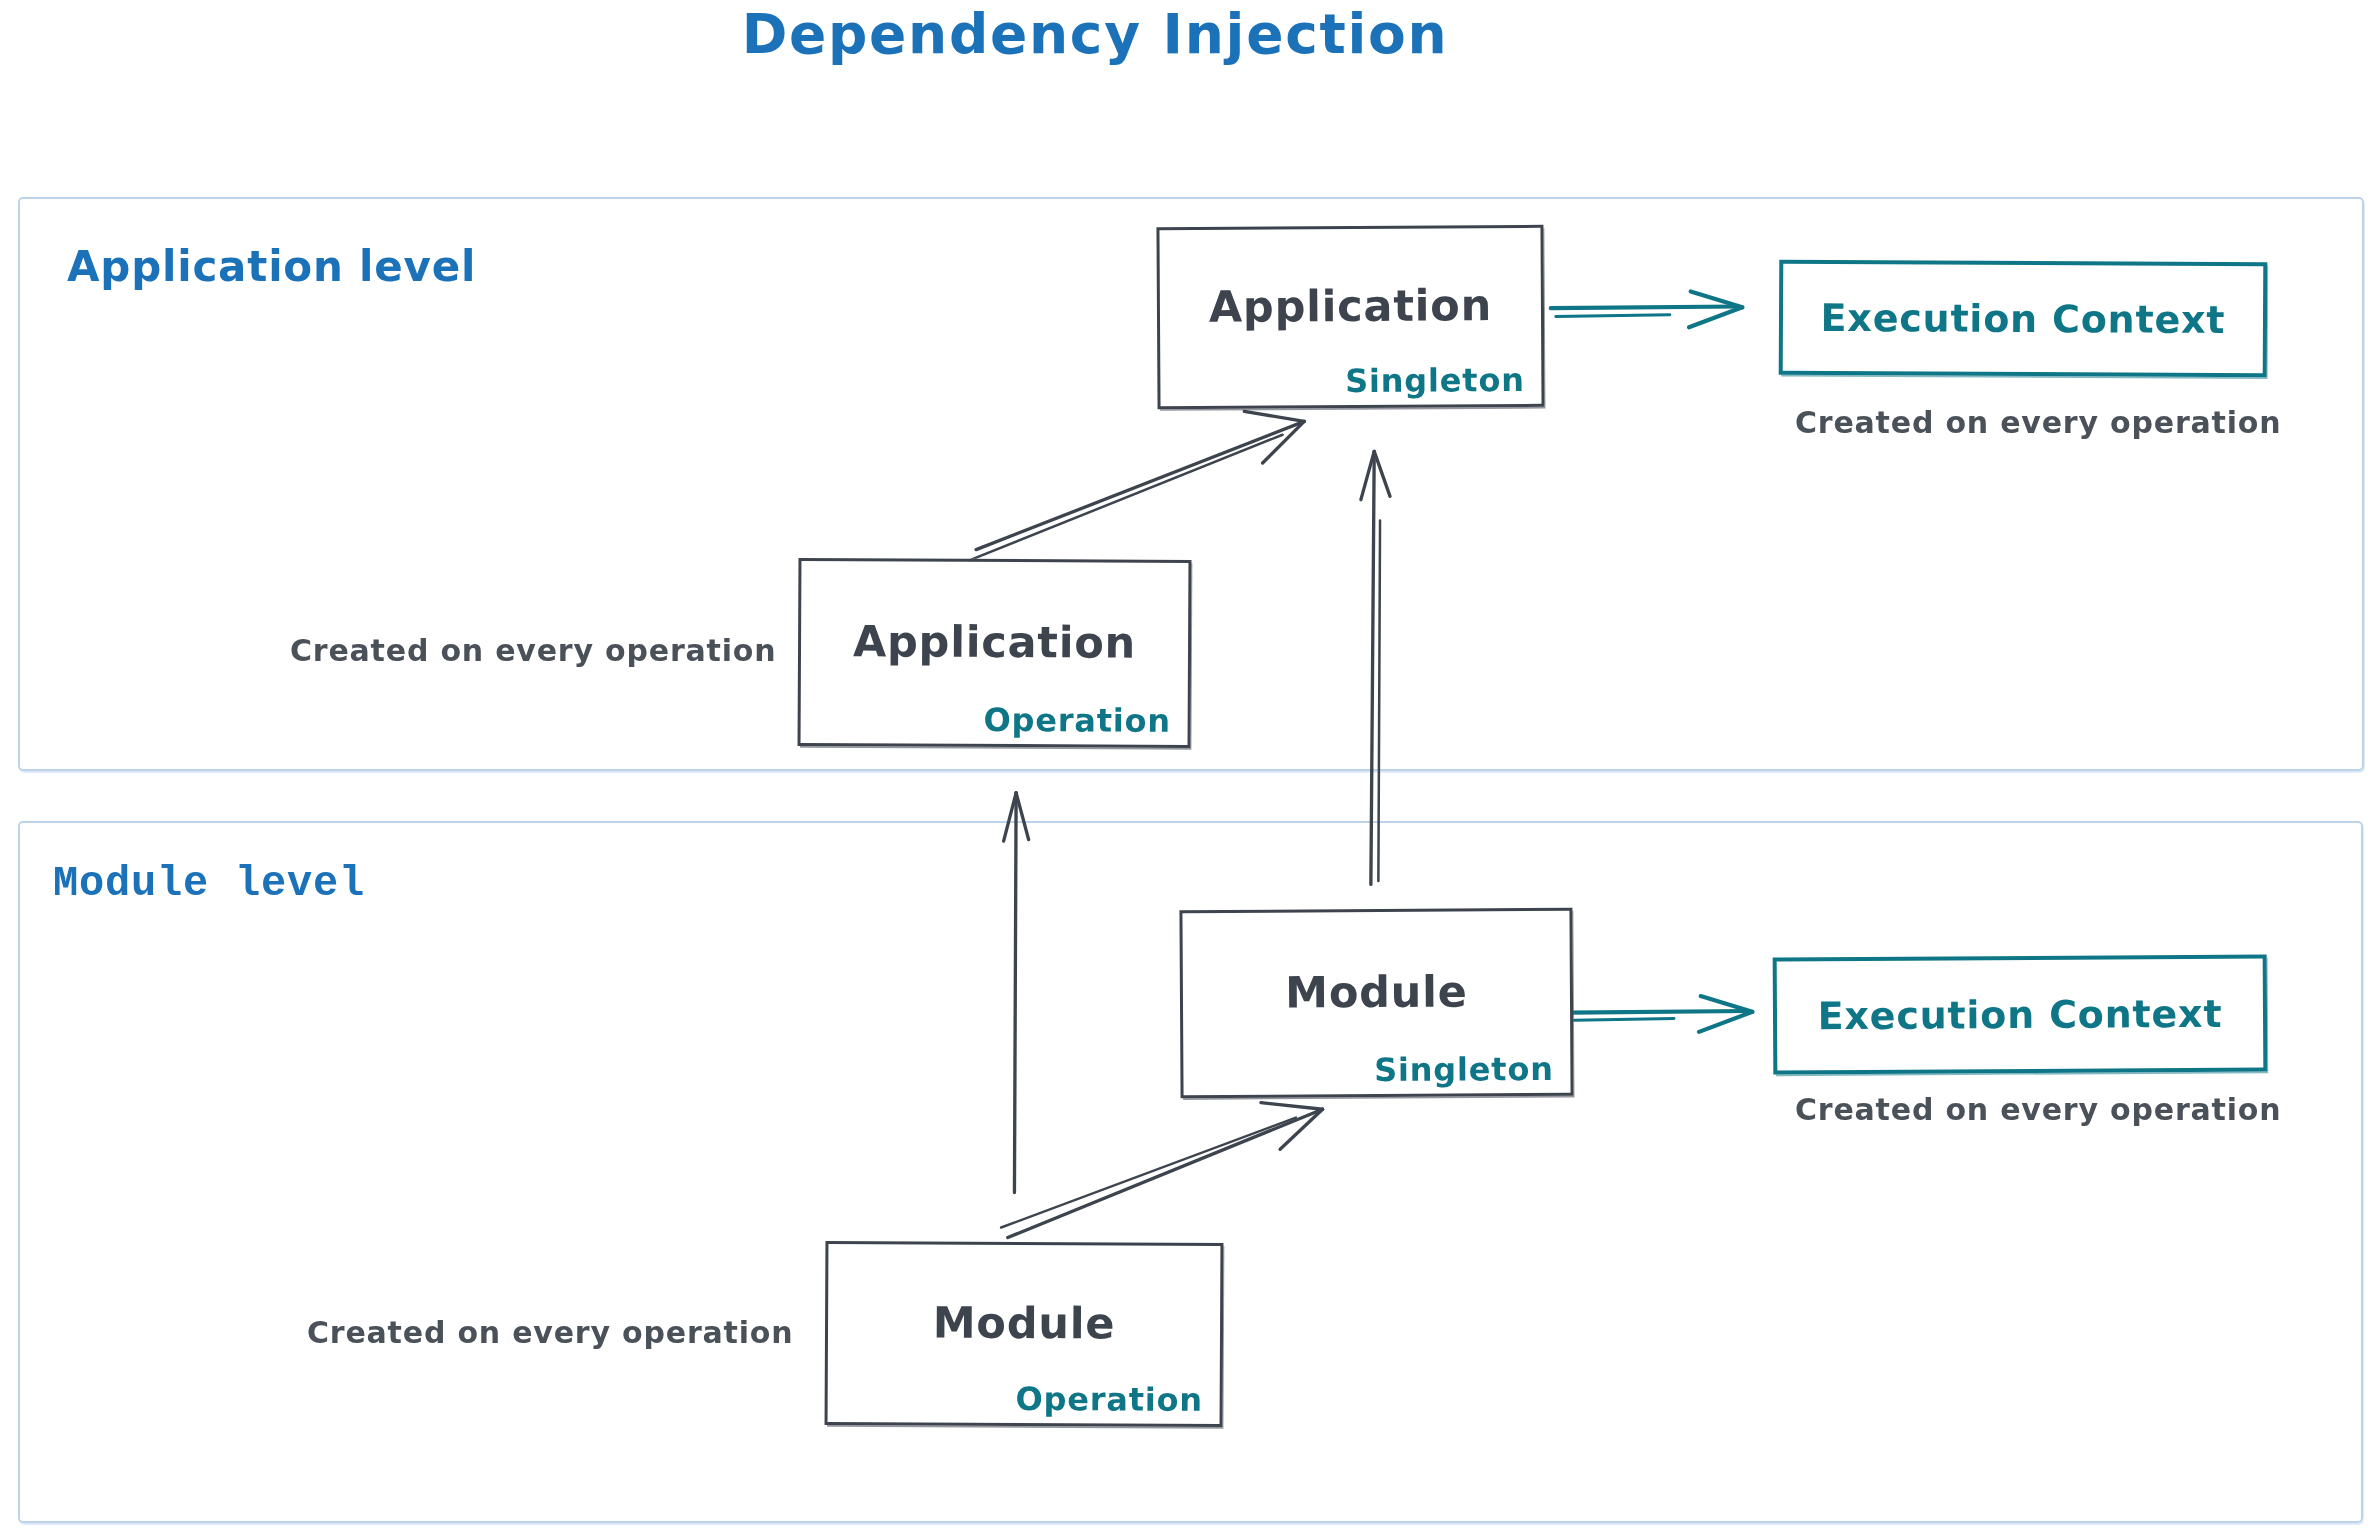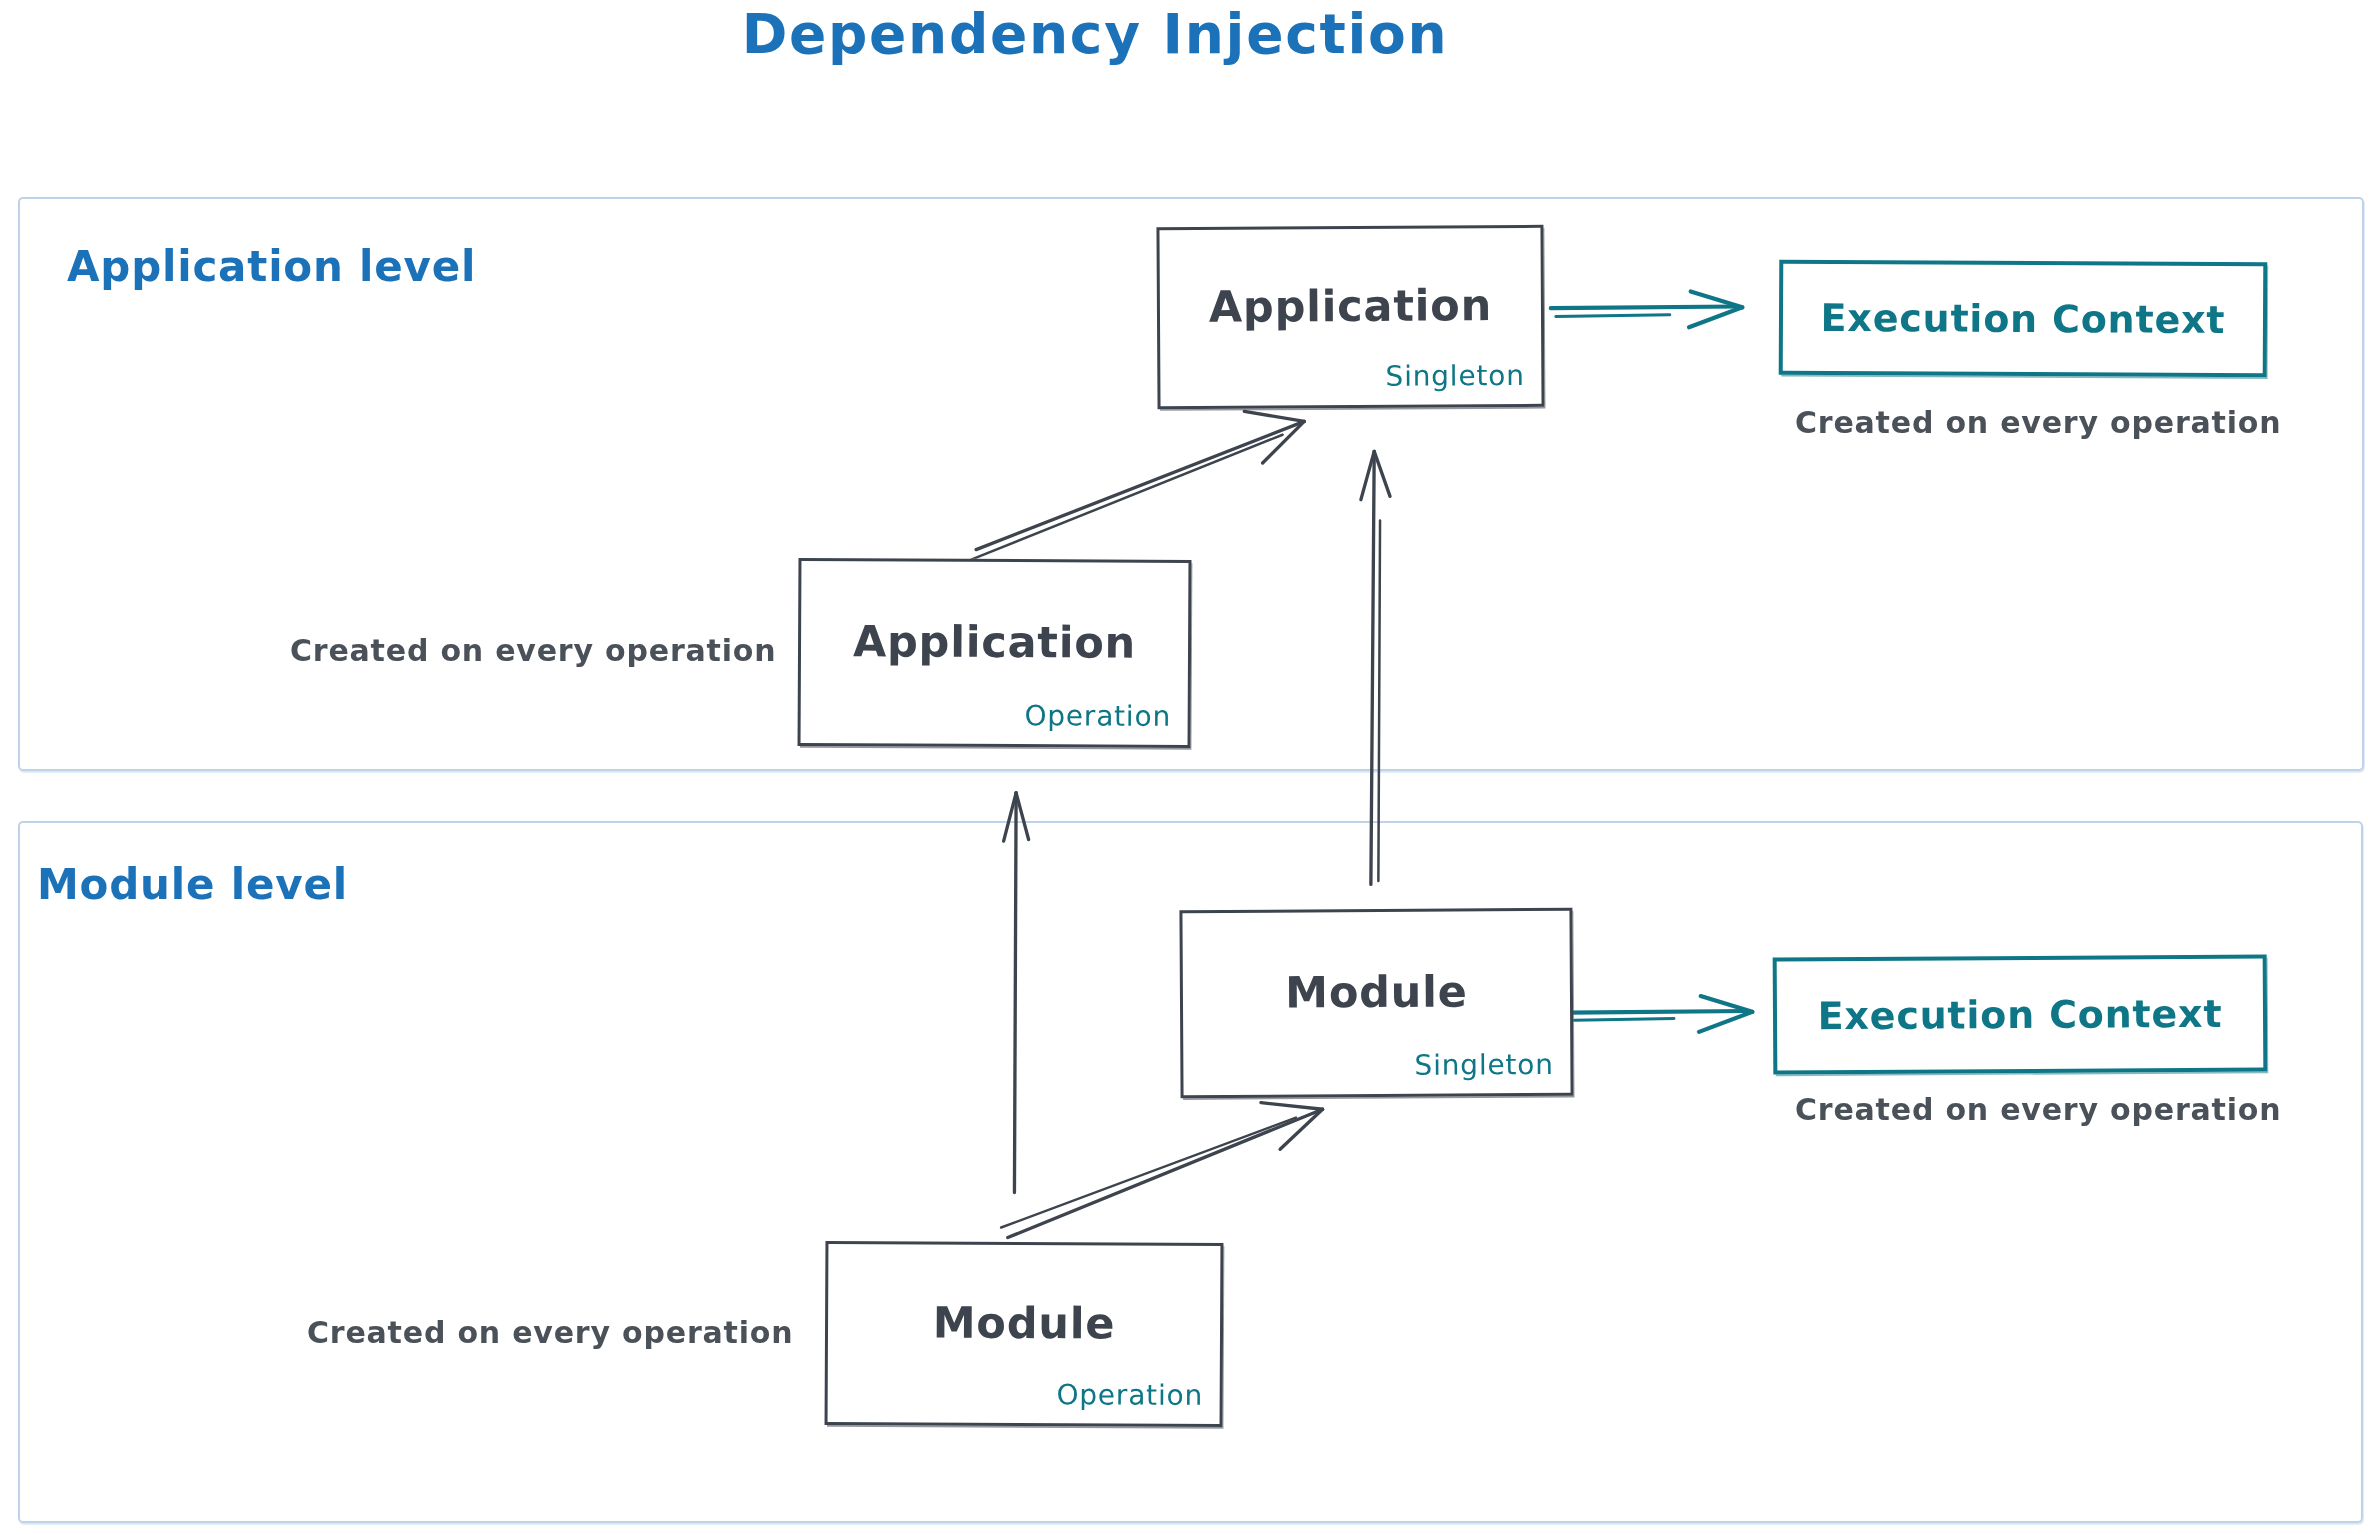--- a/index.html
+++ b/index.html
@@ -33,22 +33,22 @@
   .sketchbox{
     position:absolute;border:3.3px solid var(--ink);background:#fff;
     display:flex;align-items:center;justify-content:center;
     box-shadow:1.7px 2.5px 0 -0.8px rgba(61,68,78,.55);
   }
   .sketchbox .box-title{
     color:var(--ink);font-size:43px;font-weight:700;letter-spacing:0.8px;
     padding-bottom:21.7px;white-space:nowrap;
   }
   .sub-tag{
-    position:absolute;right:16.7px;bottom:12px;color:var(--teal);
-    font-size:28px;font-weight:400;letter-spacing:0.8px;white-space:nowrap;
+    position:absolute;right:16.7px;bottom:5px;color:var(--teal);
+    font-size:32px;font-weight:700;letter-spacing:0.8px;white-space:nowrap;
   }
   .execbox{
     position:absolute;border:4.2px solid var(--teal);background:#fff;
     display:flex;align-items:center;justify-content:center;
     box-shadow:1.7px 2.5px 0 -0.8px rgba(14,118,134,.5);
   }
   .execbox .exec-title{
     color:var(--teal);font-size:38px;font-weight:700;letter-spacing:0.8px;white-space:nowrap;
   }
   .caption{
@@ -67,21 +67,21 @@
 <body>
 
 <div class="canvas">
 
   <div class="title">Dependency Injection</div>
 
   <div class="section" style="left:18.3px;top:197px;width:2342px;height:570px;"></div>
   <div class="section-label" style="left:55px;top:242px;margin-left:12px;">Application level</div>
 
   <div class="section" style="left:18.3px;top:821px;width:2341px;height:698px;"></div>
-  <div class="section-label" style="left:37px;top:860px;">Module level</div>
+  <div class="section-label" style="left:53px;top:860px;font-family:Liberation Mono, monospace;">Module level</div>
 
   <svg class="arrows" width="2377" height="1534" viewBox="0 0 2854 1842">
 
     <g>
       <path class="ink-stroke" d="M1172,660 L1566,506"></path>
       <path class="ink-thin" d="M1166,672 L1540,522"></path>
       <path class="ink-stroke" d="M1566,506 L1494,494"></path>
       <path class="ink-stroke" d="M1566,506 L1516,556"></path>
     </g>
 

